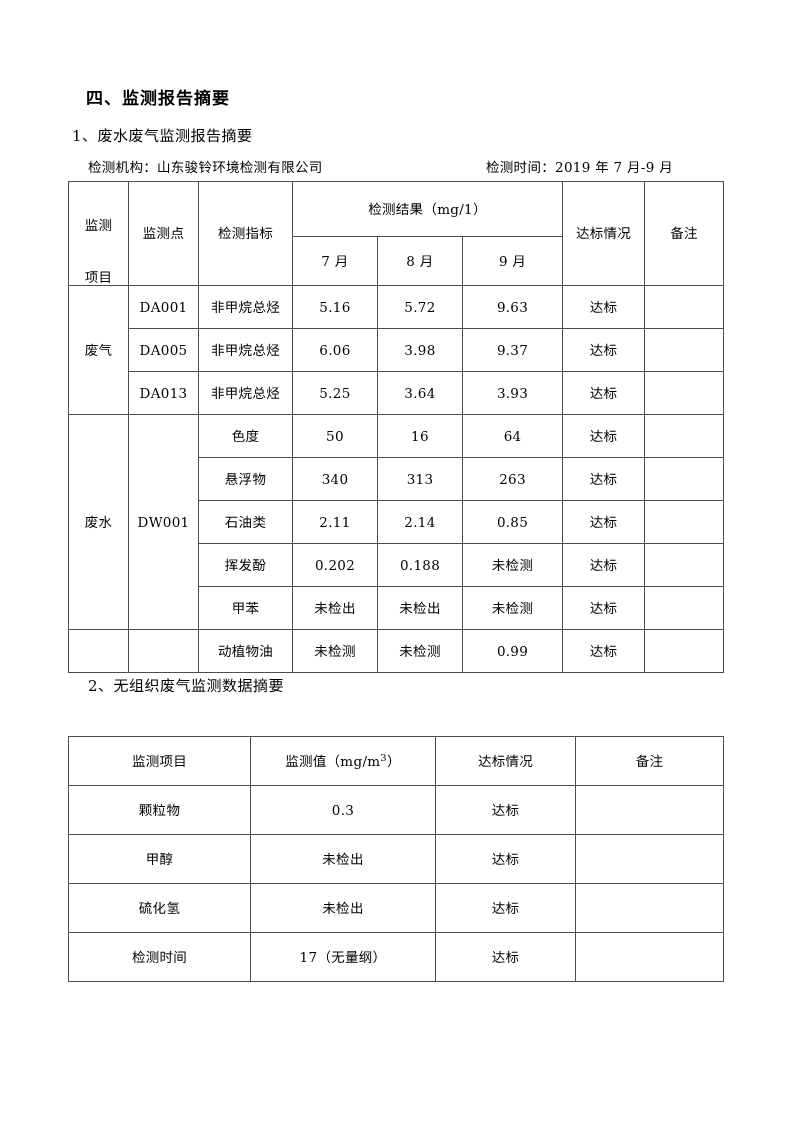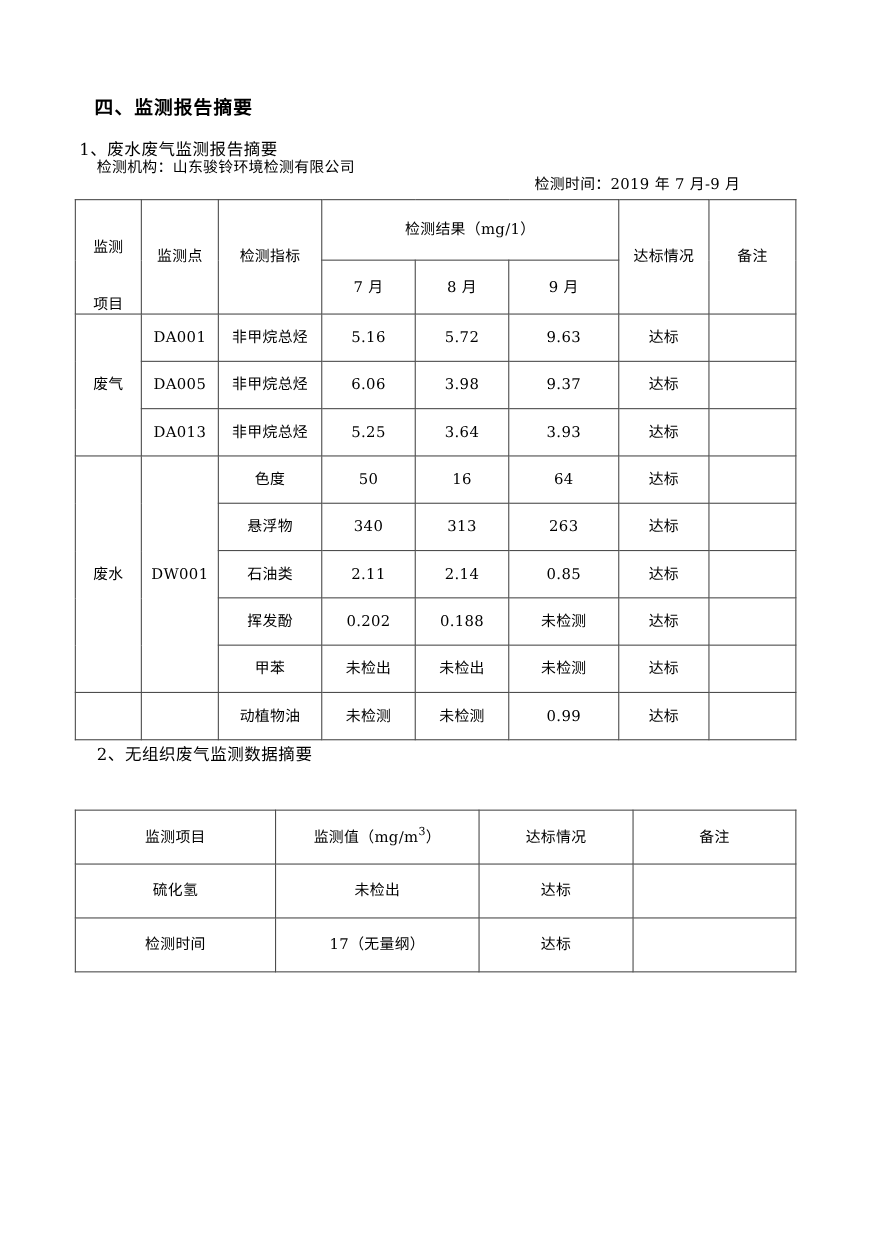--- a/index.html
+++ b/index.html
@@ -47,21 +47,21 @@
     left: 88px;
     top: 674px;
     font-size: 15px;
     letter-spacing: 0.5px;
     white-space: nowrap;
     text-align: right;
   }
   .meta-left {
     position: absolute;
     left: 88px;
-    top: 140px;
+    top: 156px;
     font-size: 13.5px;
     letter-spacing: 0.3px;
     white-space: nowrap;
   }
   .meta-right {
     position: absolute;
     left: 486px;
     top: 156px;
     font-size: 13.5px;
     letter-spacing: 0.3px;
@@ -260,20 +260,32 @@
     <tbody>
       <tr class="t2-row">
         <td>监测项目</td>
         <td>
           <span class="nowrap"><span>监测值（mg/m</span><span class="sup">3</span><span>）</span></span>
         </td>
         <td>达标情况</td>
         <td>备注</td>
       </tr>
       <tr class="t2-row">
+        <td>颗粒物</td>
+        <td>0.3</td>
+        <td>达标</td>
+        <td></td>
+      </tr>
+      <tr class="t2-row">
+        <td>甲醇</td>
+        <td>未检出</td>
+        <td>达标</td>
+        <td></td>
+      </tr>
+      <tr class="t2-row">
         <td>硫化氢</td>
         <td>未检出</td>
         <td>达标</td>
         <td></td>
       </tr>
       <tr class="t2-row">
         <td>检测时间</td>
         <td>17（无量纲）</td>
         <td>达标</td>
         <td></td>

